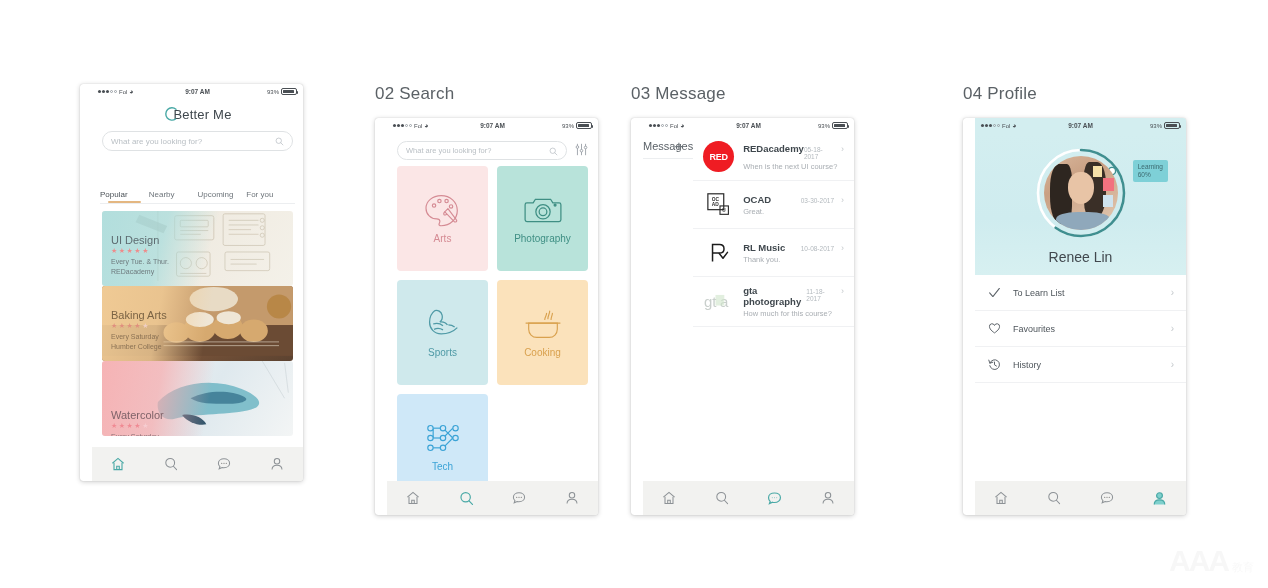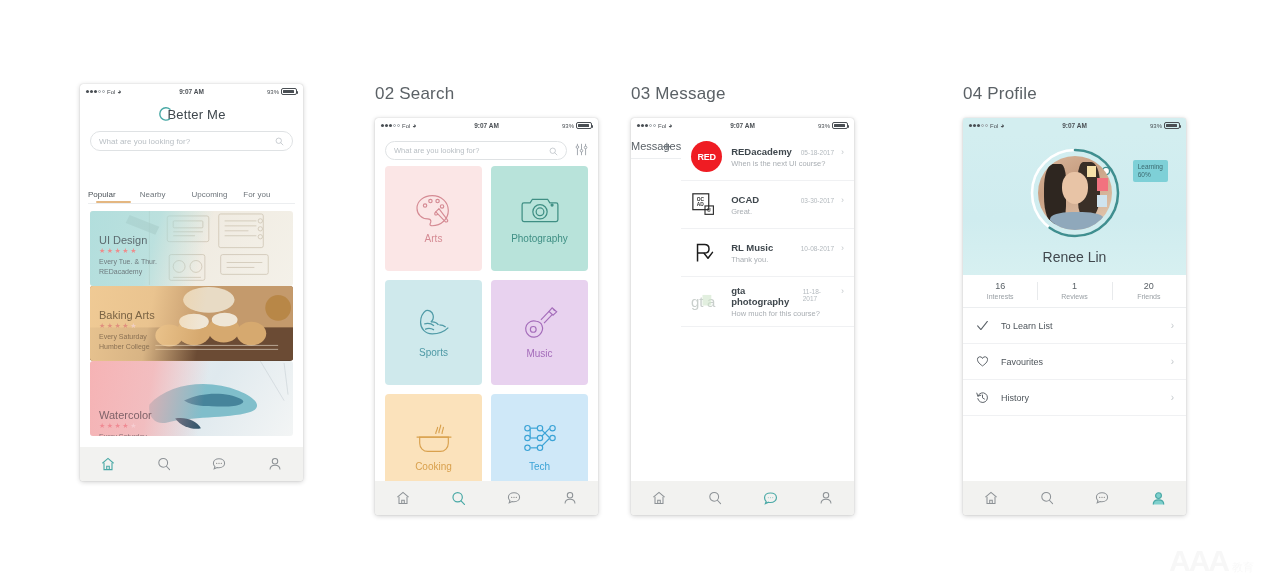--- a/index.html
+++ b/index.html
@@ -30,20 +30,21 @@
 
   .phone {
     width: 223px; height: 397px;
     background: #fff;
     border-radius: 3px;
     box-shadow: 0 1px 5px rgba(0,0,0,.20), 0 0 1px rgba(0,0,0,.25);
     overflow: hidden;
     position: relative;
     display: flex;
     flex-direction: column;
+    padding-left: 12px;
   }
 
   
   .statusbar {
     height: 15px;
     display: flex; align-items: center;
     padding: 0 6px;
     font-size: 6px; color: #4a4f54;
     flex: 0 0 auto;
     position: relative;
@@ -158,21 +159,21 @@
   .msg-header .h { font-size: 11px; color: #5a6167; }
   .msg-header .plus {
     position: absolute; right: 10px; font-size: 15px; color: #6f767c; line-height: 1;
     font-weight: 300;
   }
   .msg-list { display: flex; flex-direction: column; }
   .msg-row {
     display: flex; align-items: center; gap: 9px;
     padding: 8px 10px; border-bottom: 1px solid #f0f1f3;
   }
-  .msg-av { width: 31px; height: 31px; flex: 0 0 auto; display:flex; align-items:center; justify-content:flex-start; }
+  .msg-av { width: 31px; height: 31px; flex: 0 0 auto; display:flex; align-items:center; justify-content:flex-end; }
   .av-red {
     width: 31px; height: 31px; border-radius: 50%; background: #ef1c23;
     color: #fff; font-size: 9px; font-weight: 700; display: flex;
     align-items: center; justify-content: center; letter-spacing: -.2px;
   }
   .msg-main { flex: 1; min-width: 0; }
   .msg-line1 { display: flex; align-items: baseline; }
   .msg-name { font-size: 9.5px; color: #3f474d; font-weight: 600; }
   .msg-date { font-size: 6.5px; color: #b3b9be; margin-left: auto; margin-right: 7px; }
   .msg-chev { color: #c5cacd; font-size: 9px; line-height: 1; }
@@ -514,31 +515,20 @@
               <path d="M11 4c-4 3-6 8-6 13 0 7 5 13 13 13 7 0 14-3 18-7"></path>
               <path d="M11 4c3-1 7 1 8 5 .8 3.4-.5 6-2.5 7.6"></path>
               <path d="M16.5 16.6c3.5-.4 7 1 8.5 3.5"></path>
               <path d="M9 19c3.5-1 8-.5 11 2"></path>
               <path d="M10 25c3-1.4 7-1.2 10 .6"></path>
               <path d="M26 20c2.5 0 5 .8 7 2.4"></path>
             </svg>
             <span class="tl" style="color:#4f9aa6">Sports</span>
           </div>
 
-          <div class="tile" style="background:#e8d2ef">
-            <svg width="40" height="36" viewBox="0 0 44 40" fill="none" stroke="#a46cba" stroke-width="1.3">
-              <path d="M18 17c-4.5-1.5-9 .5-11 4.5-2 4-.5 9 3 11.5 3.5 2.5 8.5 2 11.5-1 3-3 4-7.5 2.5-11-.8-2-3-3.4-6-4z"></path>
-              <circle cx="14.5" cy="26" r="3.2"></circle>
-              <path d="M23 15.5l9-9.5"></path>
-                <path d="M26.5 19l9-9.5"></path>
-              <path d="M32 6l3.5-4 5 4.5-4 3.8z"></path>
-              <path d="M36.5 3.5l2 1.8"></path>
-            </svg>
-            <span class="tl" style="color:#a46cba">Music</span>
-          </div>
 
           <div class="tile" style="background:#fbe2bb">
             <svg width="40" height="34" viewBox="0 0 44 38" fill="none" stroke="#d9a14e" stroke-width="1.3">
               <path d="M6 18h32v7c0 5-4 9-9 9H15c-5 0-9-4-9-9v-7z"></path>
               <line x1="3" y1="18" x2="41" y2="18" stroke-linecap="round"></line>
               <path d="M24 14c0-3 2-4 2-7" stroke-linecap="round"></path>
               <path d="M27.5 13c0-3.5 2-5 2-8.5" stroke-linecap="round"></path>
               <path d="M31 14c0-3 1.5-4.5 1.5-7" stroke-linecap="round"></path>
             </svg>
             <span class="tl" style="color:#d9a14e">Cooking</span>
@@ -783,34 +773,20 @@
               <div class="shirt"></div>
             </div>
           </div>
           <div class="badge">
             <div>Learning</div>
             <div>60%</div>
           </div>
           <div class="prof-name">Renee Lin</div>
         </div>
 
-        <div class="stats">
-          <div class="stat">
-            <div class="n">16</div>
-            <div class="l">Interests</div>
-          </div>
-          <div class="stat">
-            <div class="n">1</div>
-            <div class="l">Reviews</div>
-          </div>
-          <div class="stat">
-            <div class="n">20</div>
-            <div class="l">Friends</div>
-          </div>
-        </div>
 
         <div class="prof-menu">
           <div class="pm-row">
             <span class="pm-ic">
               <svg width="13" height="13" viewBox="0 0 16 16" fill="none" stroke="#5a6167" stroke-width="1.3" stroke-linecap="round" stroke-linejoin="round">
                   <path d="M2 8.5l4 4.5L14 3"></path>
                 </svg>
             </span>
             <span class="pm-label">To Learn List</span>
             <span class="pm-chev">›</span>

